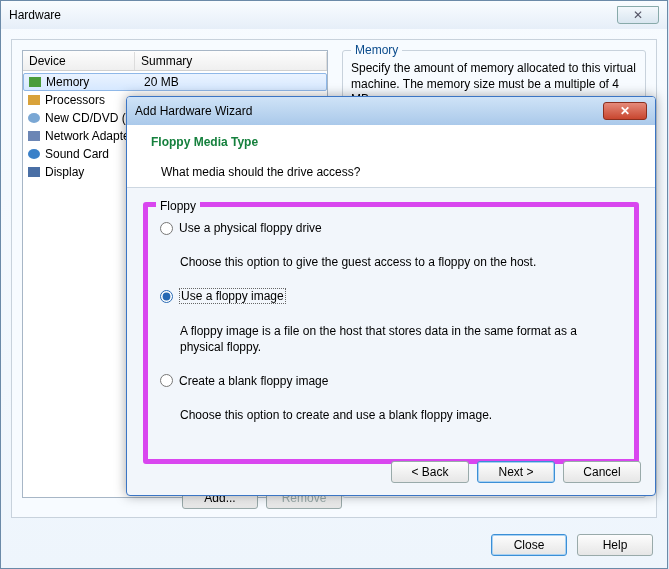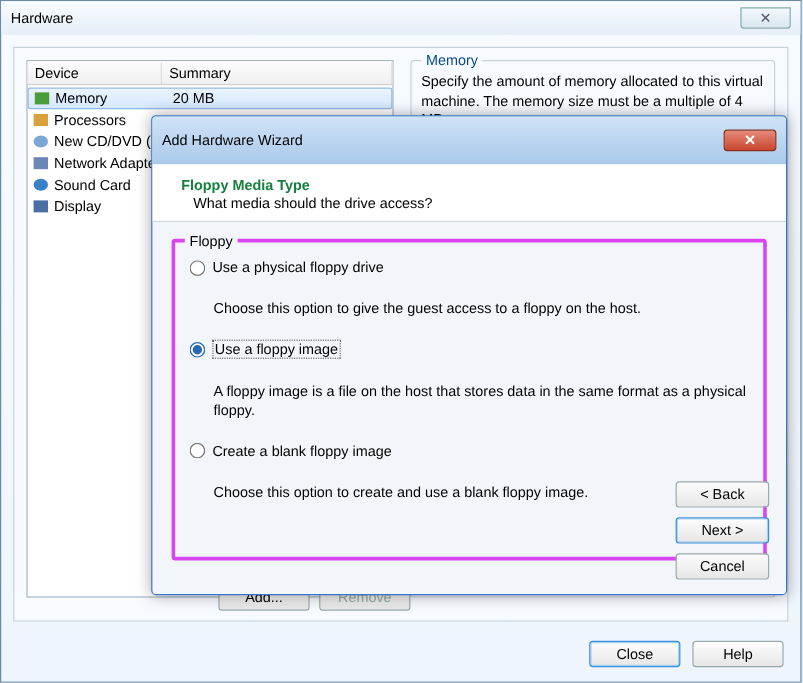--- a/index.html
+++ b/index.html
@@ -38,35 +38,35 @@
 .add-remove { position:absolute; left: 170px; bottom: 8px; display:flex; gap:8px; }
 .btn { min-width: 76px; height: 22px; background: linear-gradient(#fdfdfd,#e6e6e6); border:1px solid #9aa; border-radius:3px; cursor:pointer; padding:0 12px; }
 .btn:disabled { color:#9aa; cursor:default; }
 
 
 .bottom-buttons { position:absolute; right: 14px; bottom: 12px; display:flex; gap:10px; }
 .btn-primary { border:1px solid #3b8fd6; box-shadow: inset 0 0 0 1px #a7d1f3; }
 
 
 .wizard { position:absolute; left: 126px; top: 96px; width: 530px; height: 400px; background: #f2f6fb; border:1px solid #3b75c4; box-shadow: 0 0 12px rgba(0,0,0,.35); border-radius:4px; overflow:hidden; }
-.wizard-titlebar { height: 40px; background: linear-gradient(#cfe3f7,#aac9ea); display:flex; align-items:center; padding:0 8px; }
+.wizard-titlebar { height: 28px; background: linear-gradient(#cfe3f7,#aac9ea); display:flex; align-items:center; padding:0 8px; }
 .wizard-titlebar .title { color:#000; }
 .wizard-close { margin-left:auto; width:44px; height:18px; background: linear-gradient(#e58a7a,#c8462f); border:1px solid #8b2f1f; border-radius:3px; display:flex; align-items:center; justify-content:center; color:#fff; font-weight:bold; cursor:pointer; font-size:11px; }
 .wizard-header { padding: 10px 16px 8px 24px; background:#fff; border-bottom:1px solid #cdd7e1; }
 .wizard-header h1 { font-size:12px; font-weight:bold; color:#15803d; }
-.wizard-header .sub { color:#000; padding-left: 10px; margin-top:1px; }
+.wizard-header .sub { color:#000; padding-left: 10px; margin-top:16px; }
 .wizard-body { padding: 14px 16px; }
-.floppy-group { border:3px solid #d946ef; border-radius:3px; position:relative; padding: 14px 12px 28px 12px; }
+.floppy-group { border:5px solid #d946ef; border-radius:3px; position:relative; padding: 14px 12px 18px 12px; }
 .floppy-group .legend { position:absolute; top:-8px; left:8px; background:#f2f6fb; padding:0 4px; color:#000; }
 .opt { margin-bottom: 18px; }
 .opt label { display:flex; align-items:center; gap:6px; cursor:pointer; }
 .opt input { accent-color:#2668b3; }
 .opt .desc { color:#000; margin-left: 20px; margin-top:19px; line-height:1.35; }
 .opt.selected label span { border:1px dotted #666; padding:0 1px; }
-.wizard-buttons { position:absolute; right: 14px; bottom: 12px; display:flex; gap:8px;flex-direction:column; }
+.wizard-buttons { position:absolute; right: 14px; bottom: 12px; display:flex; gap:8px; }
 .wizard-buttons .btn { min-width:78px; }
 
 
 .ic-mem { background:#4a9c3a; }
 .ic-cpu { background:#d9a23a; }
 .ic-cd { background:#7aa7d4; border-radius:50%; }
 .ic-net { background:#6c86b5; }
 .ic-snd { background:#3a80c8; border-radius:50%; }
 .ic-disp { background:#4a6fa5; }
 .sq { width:12px; height:10px; }

